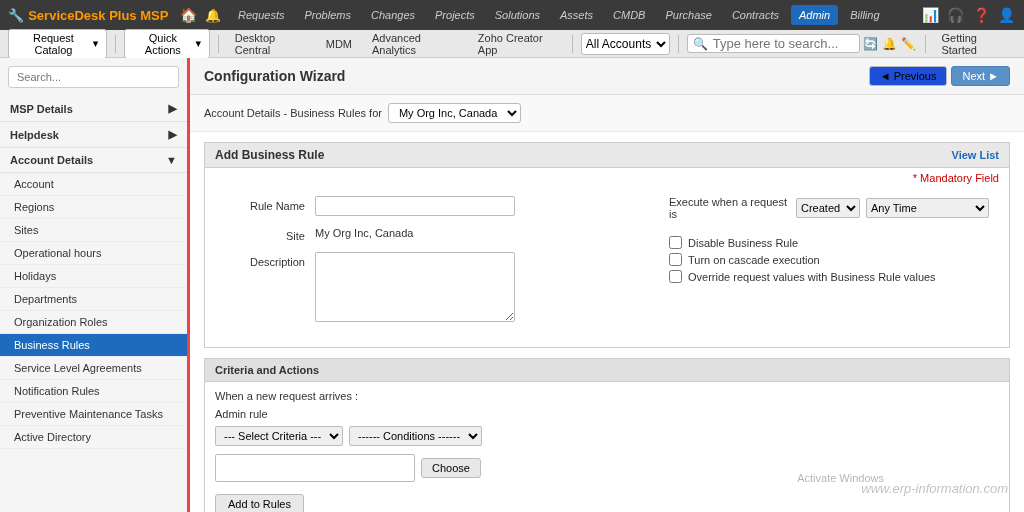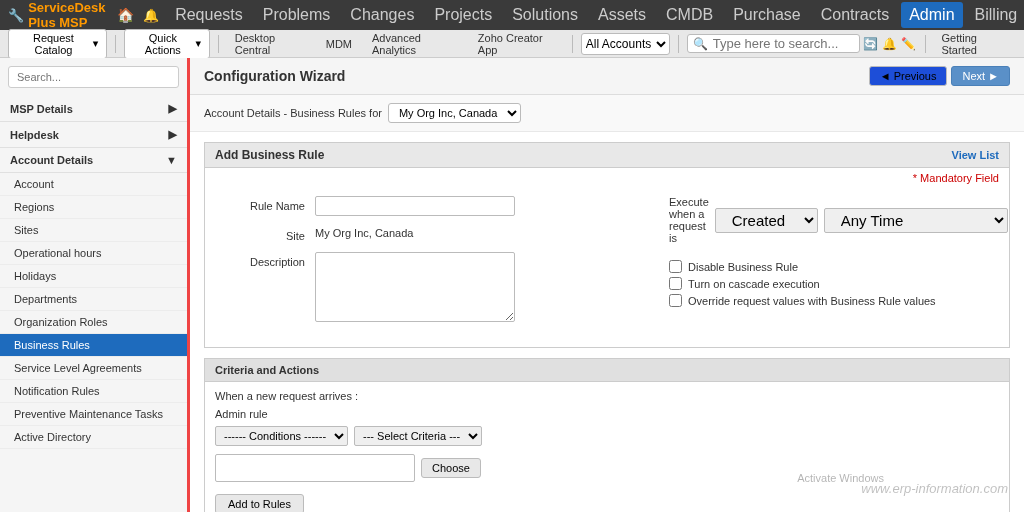--- a/index.html
+++ b/index.html
@@ -2,21 +2,21 @@
 <html><head>
   <meta charset="utf-8">
   <style>
     * { box-sizing: border-box; margin: 0; padding: 0; }
     body { font-family: Arial, sans-serif; font-size: 12px; background: #f0f0f0; color: #333; width: 1024px; height: 512px; overflow: hidden; }
 
     
     .top-nav { background: #3a3a3a; color: #ccc; height: 30px; display: flex; align-items: center; padding: 0 8px; gap: 4px; }
     .top-nav .brand { color: #fff; font-weight: bold; font-size: 13px; margin-right: 8px; display: flex; align-items: center; gap: 4px; }
     .top-nav .brand span { color: #f90; }
-    .top-nav-item { color: #ccc; font-size: 16px; padding: 4px 8px; cursor: pointer; border-radius: 3px; }
+    .top-nav-item { color: #ccc; font-size: 11px; padding: 4px 8px; cursor: pointer; border-radius: 3px; font-style: italic; }
     .top-nav-item:hover, .top-nav-item.active { background: #555; color: #fff; }
     .top-nav-item.active { background: #1e6bbd; color: #fff; }
     .top-nav-icons { margin-left: auto; display: flex; align-items: center; gap: 8px; color: #ccc; font-size: 14px; }
 
     
     .toolbar { background: #e8e8e8; border-bottom: 1px solid #ccc; height: 28px; display: flex; align-items: center; padding: 0 8px; gap: 4px; }
     .toolbar-btn { background: #fff; border: 1px solid #bbb; border-radius: 3px; padding: 2px 8px; font-size: 11px; cursor: pointer; display: flex; align-items: center; gap: 3px; }
     .toolbar-sep { width: 1px; background: #bbb; height: 18px; margin: 0 4px; }
     .toolbar-search { display: flex; align-items: center; background: #fff; border: 1px solid #bbb; border-radius: 3px; padding: 1px 6px; }
     .toolbar-search input { border: none; outline: none; font-size: 13px; width: 140px; color: #999; }
@@ -54,21 +54,21 @@
 
     .form-row { display: flex; align-items: flex-start; margin-bottom: 10px; }
     .form-label { width: 90px; text-align: right; padding-right: 10px; padding-top: 4px; font-size: 11px; color: #333; }
     .form-control { flex: 1; }
     .form-control input[type=text] { width: 200px; border: 1px solid #bbb; padding: 3px 6px; font-size: 11px; border-radius: 2px; }
     .form-control textarea { width: 200px; height: 70px; border: 1px solid #bbb; padding: 3px 6px; font-size: 11px; border-radius: 2px; resize: both; }
     .form-static { font-size: 11px; padding-top: 4px; }
 
     .execute-section { display: flex; flex-direction: column; gap: 8px; }
     .execute-row { display: flex; align-items: center; gap: 6px; font-size: 11px; }
-    .execute-row select { border: 1px solid #bbb; padding: 2px 12px; font-size: 15px; border-radius: 2px; }
+    .execute-row select { border: 1px solid #bbb; padding: 2px 0; font-size: 11px; border-radius: 2px; }
     .checkbox-row { display: flex; align-items: center; gap: 6px; font-size: 11px; margin-bottom: 4px; }
     .checkbox-row input { margin: 0; }
 
     
     .criteria-section { margin: 0 14px 10px; border: 1px solid #ccc; background: #fff; }
     .criteria-header { background: #e0e0e0; padding: 5px 10px; font-size: 11px; font-weight: bold; border-bottom: 1px solid #ccc; }
     .criteria-body { padding: 8px 10px; }
     .criteria-note { font-size: 11px; color: #333; margin-bottom: 6px; }
     .criteria-define { font-size: 11px; color: #333; margin-bottom: 6px; }
     .criteria-controls { display: flex; align-items: center; gap: 6px; margin-bottom: 8px; }
@@ -256,24 +256,24 @@
       </div>
     </div>
 
     <div class="criteria-section">
       <div class="criteria-header">Criteria and Actions</div>
       <div class="criteria-body">
         <div class="criteria-note">When a new request arrives :</div>
         <div class="criteria-define">Admin rule</div>
         <div class="criteria-controls">
           <select>
-            <option>------ Conditions ------</option>
+            <option>--- Select Criteria ---</option>
           </select>
           <select>
-            <option>--- Select Criteria ---</option>
+            <option>------ Conditions ------</option>
           </select>
         </div>
         <div style="display:flex;align-items:center;gap:6px;margin-bottom:8px;">
           <input type="text" class="criteria-input" style="">
           <button class="choose-btn">Choose</button>
         </div>
         <button class="add-rules-btn">Add to Rules</button>
       </div>
     </div>
 

